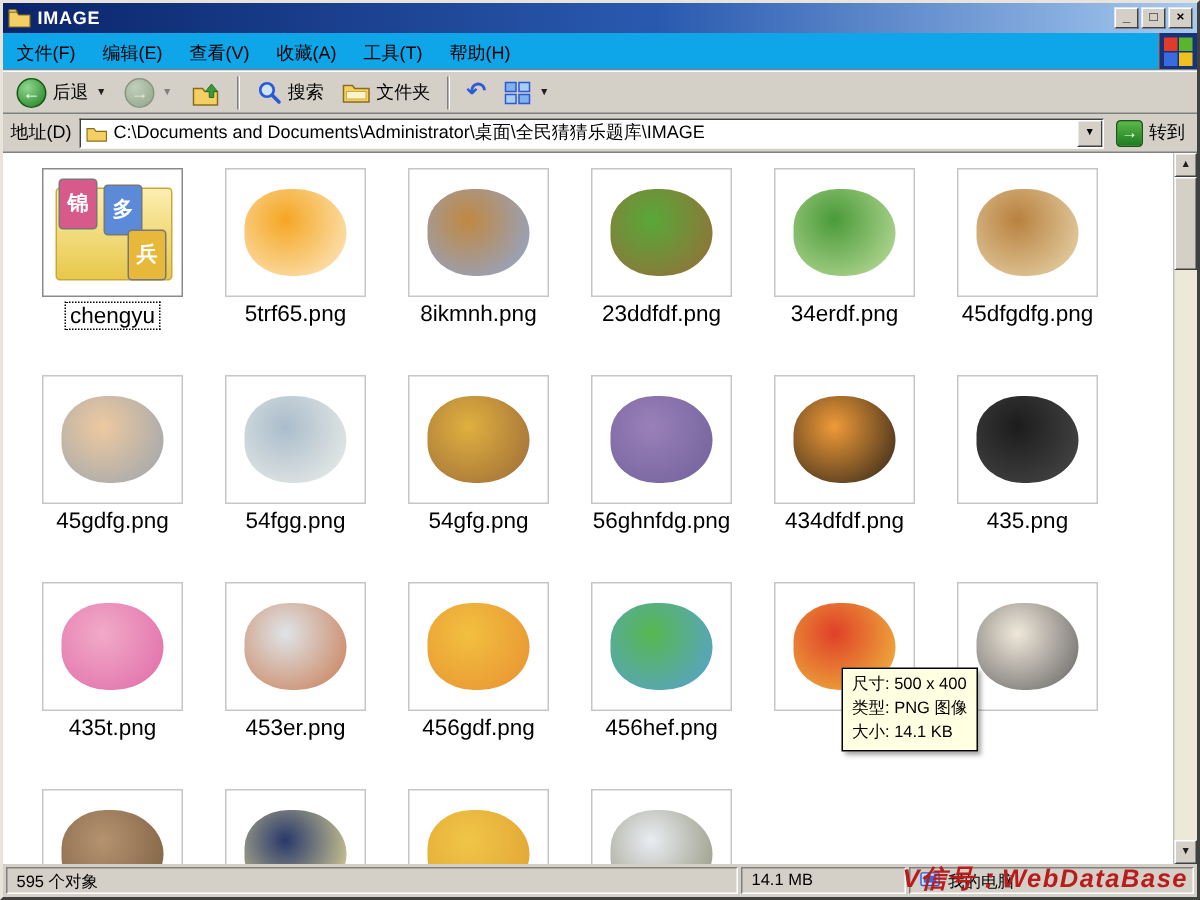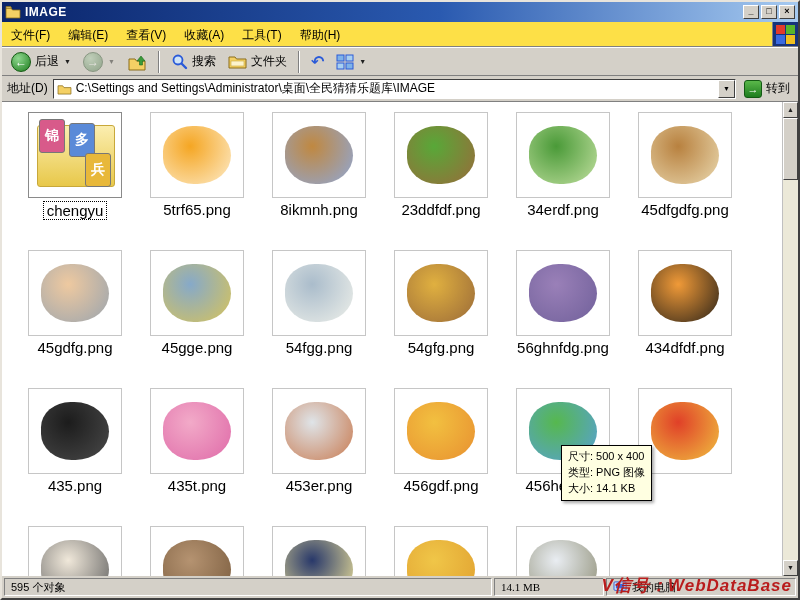--- a/index.html
+++ b/index.html
@@ -27,21 +27,21 @@
     background: #d4d0c8; color: #000;
     border: 1px solid; border-color: #fff #404040 #404040 #fff;
     font-size: 9px; line-height: 11px; text-align: center; font-weight: bold;
     cursor: default;
   }
 
   
   .menubar {
     height: 25px; flex: 0 0 25px;
     display: flex; align-items: stretch;
-    background: #fde047; border-bottom: 1px solid #808080;
+    background: #0ea5e9; border-bottom: 1px solid #808080;
   }
   .menu-item { font-size: 12px; padding: 5px 9px 0 9px; color: #000; }
   .winlogo {
     margin-left: auto; width: 26px; height: 24px;
     background: #16337a; display: grid; grid-template-columns: 9px 9px; grid-template-rows: 9px 9px;
     gap: 1px; place-content: center; border-left: 1px solid #808080;
   }
   .winlogo i { display: block; }
   .wl-r { background: #e23a2a; } .wl-g { background: #5ab52a; }
   .wl-b { background: #3a6ae0; } .wl-y { background: #f0c020; }
@@ -146,21 +146,21 @@
   }
 
   
   .statusbar { height: 22px; flex: 0 0 22px; display: flex; gap: 2px; padding: 2px 2px; background: #d4d0c8; position: relative; }
   .status-pane {
     border: 1px solid; border-color: #808080 #fff #fff #808080;
     font-size: 11px; padding: 2px 6px; display: flex; align-items: center; gap: 4px;
     overflow: hidden; white-space: nowrap;
   }
   .sp1 { flex: 1; }
-  .sp2 { flex: 0 0 110px; font-family: Liberation Serif, serif; }
+  .sp2 { flex: 0 0 110px; }
   .sp3 { flex: 0 0 190px; }
 
   .watermark {
     position: absolute; right: 6px; bottom: 1px; z-index: 50;
     color: #b91c1c; font-weight: bold; font-style: italic; font-size: 17px;
     letter-spacing: 1px; pointer-events: none;
   }
 </style>
 </head>
 <body>
@@ -238,21 +238,21 @@
       <span class="dd">▼</span>
     </span>
   </div>
 
   <div class="addressbar">
     <span class="address-label">地址(D)</span>
     <div class="address-combo">
       <svg width="15" height="12" viewBox="0 0 16 13">
         <path d="M1 3 h5 l1.5 2 H15 v7 H1 z" fill="#f4d064" stroke="#8a6d1a" stroke-width="0.8"></path>
       </svg>
-      <span class="address-text">C:\Settings and Settings\Administrator\桌面\全民猜猜乐题库\IMAGE</span>
+      <span class="address-text">C:\Documents and Documents\Administrator\桌面\全民猜猜乐题库\IMAGE</span>
       <span class="combo-dd">▼</span>
     </div>
     <span class="go-btn">
       <span class="go-badge">→</span>
       <span>转到</span>
     </span>
   </div>
 
   <div class="client">
     <div class="grid">
@@ -274,23 +274,20 @@
         <div class="file-item"><div class="thumb">
             <div class="blob" style="background: radial-gradient(circle at 40% 35%, rgb(74, 154, 56), rgb(194, 224, 160));"></div>
           </div><div class="fname">34erdf.png</div></div>
         <div class="file-item"><div class="thumb">
             <div class="blob" style="background: radial-gradient(circle at 40% 35%, rgb(184, 129, 63), rgb(234, 217, 176));"></div>
           </div><div class="fname">45dfgdfg.png</div></div>
         <div class="file-item"><div class="thumb">
             <div class="blob" style="background: radial-gradient(circle at 40% 35%, rgb(238, 201, 160), rgb(154, 164, 174));"></div>
           </div><div class="fname">45gdfg.png</div></div>
         <div class="file-item"><div class="thumb">
-            <div class="blob" style="background: radial-gradient(circle at 40% 35%, rgb(134, 169, 201), rgb(216, 196, 90));"></div>
-          </div><div class="fname">45gge.png</div></div>
-        <div class="file-item"><div class="thumb">
             <div class="blob" style="background: radial-gradient(circle at 40% 35%, rgb(170, 188, 203), rgb(238, 240, 234));"></div>
           </div><div class="fname">54fgg.png</div></div>
         <div class="file-item"><div class="thumb">
             <div class="blob" style="background: radial-gradient(circle at 40% 35%, rgb(224, 176, 64), rgb(154, 106, 56));"></div>
           </div><div class="fname">54gfg.png</div></div>
         <div class="file-item"><div class="thumb">
             <div class="blob" style="background: radial-gradient(circle at 40% 35%, rgb(154, 128, 184), rgb(112, 96, 154));"></div>
           </div><div class="fname">56ghnfdg.png</div></div>
         <div class="file-item"><div class="thumb">
             <div class="blob" style="background: radial-gradient(circle at 40% 35%, rgb(240, 154, 56), rgb(42, 34, 24));"></div>

